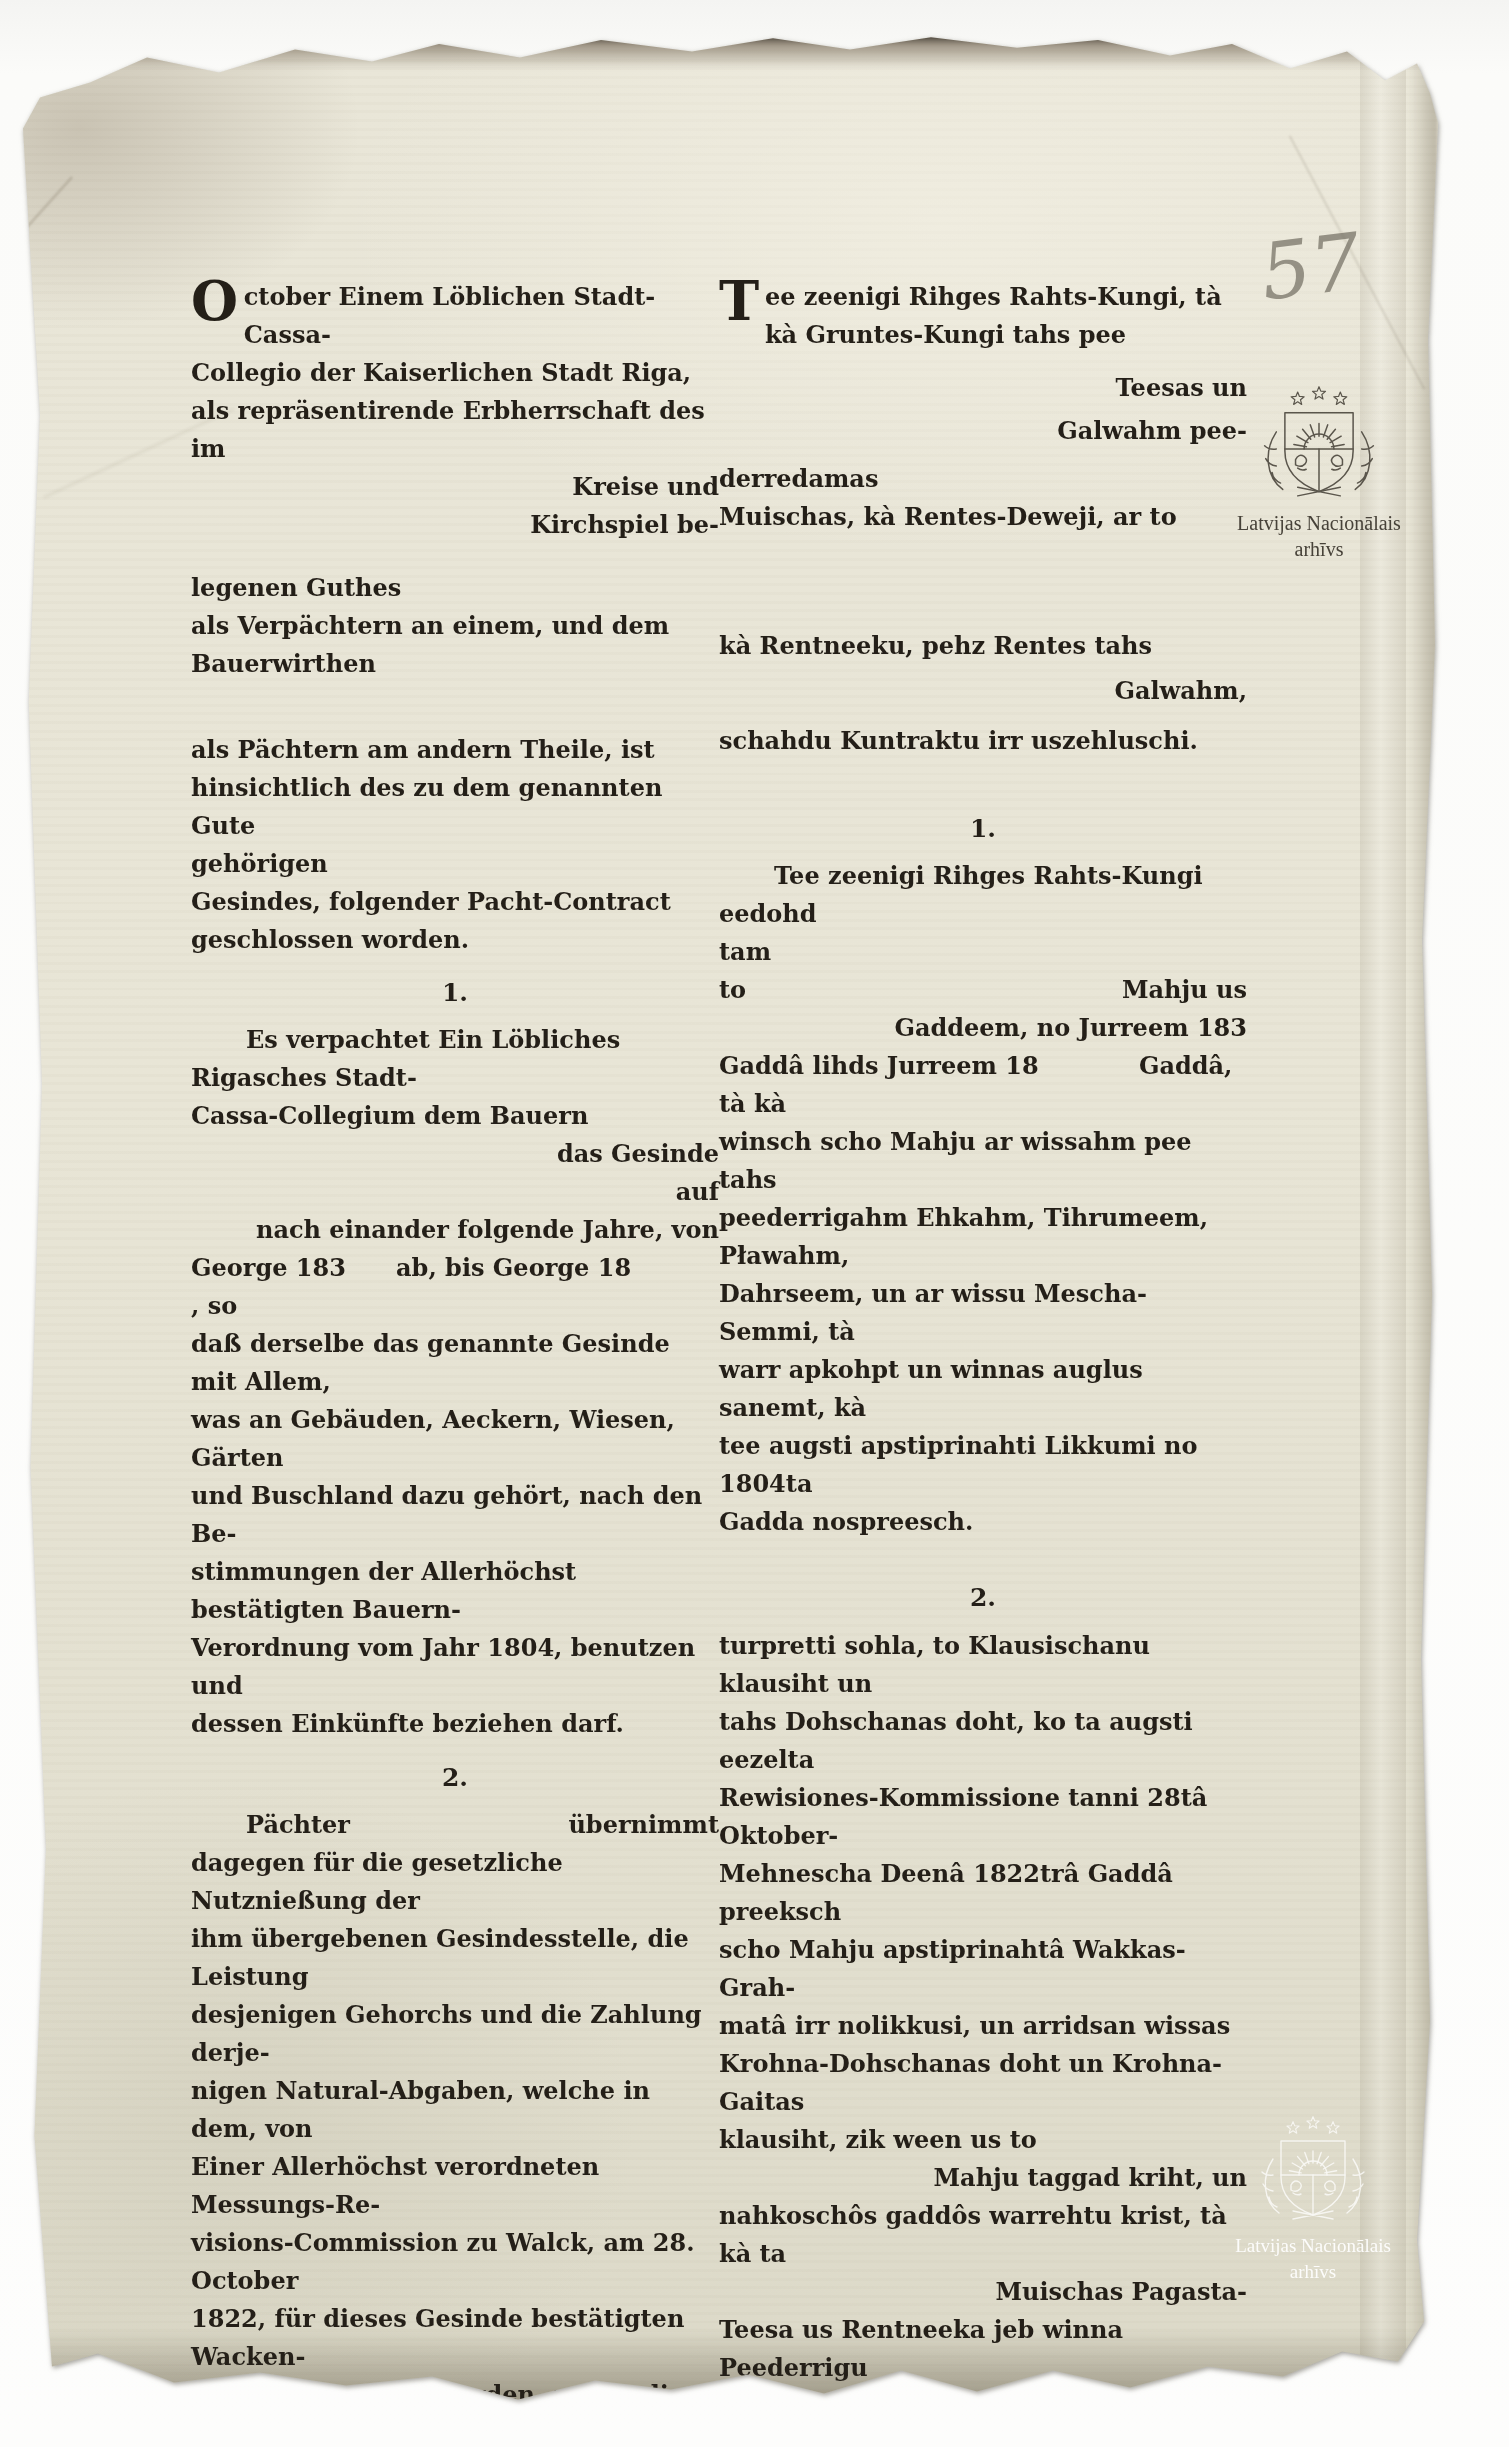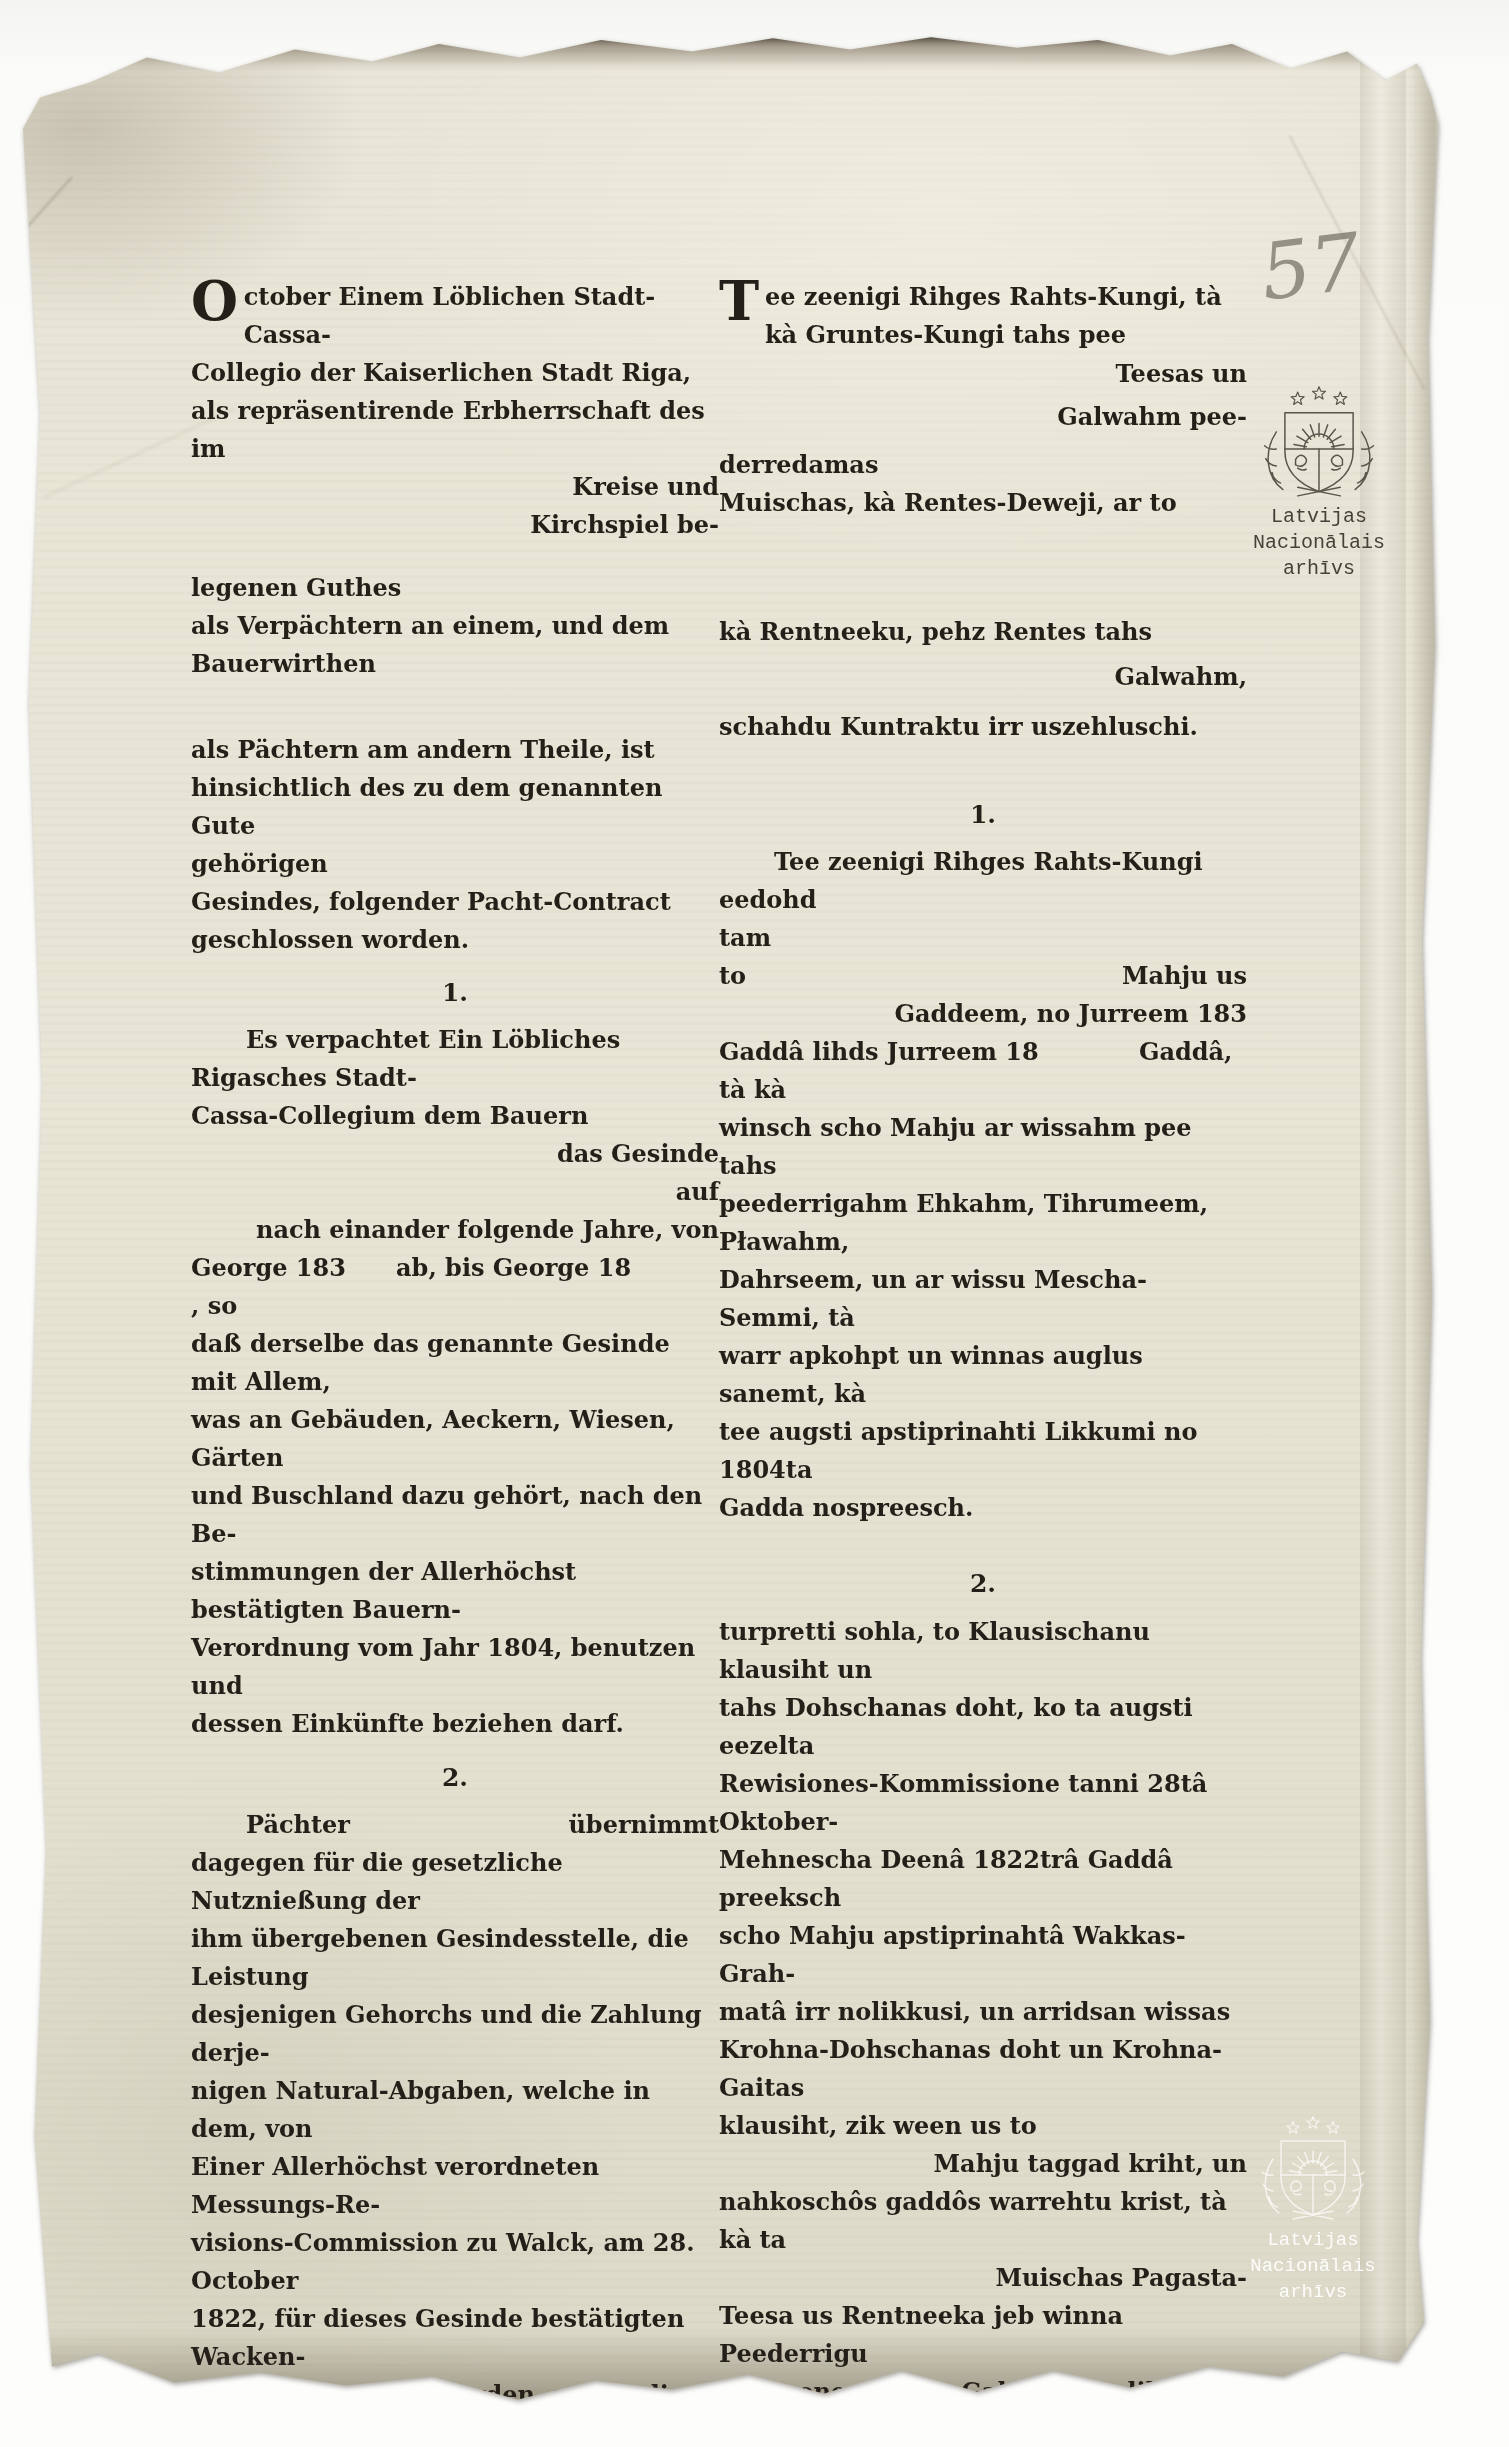--- a/index.html
+++ b/index.html
@@ -60,21 +60,21 @@
   .t-first .s1::first-letter{font-size:225%;float:left;line-height:.72;margin:4.8px 5.7px 0 0;}
 
   .handwritten{position:absolute;left:1238px;top:189px;font-size:78px;font-style:italic;
     color:rgba(108,103,92,.68);transform:rotate(-7deg);font-family:"DejaVu Serif",serif;}
 
   .watermark{position:absolute;width:214px;text-align:center;}
   .wm-top{left:1189px;top:352px;color:#474239;}
   .wm-bottom{left:1183px;top:2082px;color:rgba(255,255,255,.92);}
   .wm-top svg{opacity:.88;}
   .wm-bottom svg{opacity:.8;}
-  .wm-text{font-family:Liberation Mono, monospace;font-size:20px;line-height:26px;margin-top:6px;}
+  .wm-text{font-family:Liberation Serif, serif;font-size:20px;line-height:26px;margin-top:12px;}
   .wm-bottom .wm-text{font-size:19px;}
   svg.coa{display:block;margin:0 auto;}
   svg.coa *{fill:none;stroke:currentColor;stroke-width:1.4;stroke-linecap:round;stroke-linejoin:round;}
 </style>
 </head>
 <body>
 
 <div class="paper-wrap">
   <div class="paper">
     <div class="edge-top"></div>
@@ -124,21 +124,21 @@
         <div class="line"><span class="s1">Einer Allerhöchst verordneten Messungs-Re-</span></div>
         <div class="line"><span class="s1">visions-Commission zu Walck, am 28. October</span></div>
         <div class="line"><span class="s1">1822, für dieses Gesinde bestätigten Wacken-</span></div>
         <div class="line"><span class="s1">buche festgesetzt worden, so wie die auf die-</span></div>
       </div>
 
     <div class="col col-latvian">
 
     <div class="line t-first"><span class="s1">Tee zeenigi Rihges Rahts-Kungi, tà</span></div>
         <div class="line"><span class="s1">kà Gruntes-Kungi tahs pee</span></div>
-        <div class="line a-right" style="margin-top: 1px;"><span class="s1">Teesas un</span></div>
+        <div class="line a-right" style="margin-top: 15px;"><span class="s1">Teesas un</span></div>
         <div class="line a-right" style="margin-top: 5.7px;"><span class="s1">Galwahm pee-</span></div>
         <div class="line" style="margin-top: 9.6px;"><span class="s1">derredamas</span></div>
         <div class="line"><span class="s1">Muischas, kà Rentes-Deweji, ar to</span></div>
         <div class="line" style="margin-top: 91px;"><span class="s1">kà Rentneeku, pehz Rentes tahs</span></div>
         <div class="line a-right" style="margin-top: 7.6px;"><span class="s1">Galwahm,</span></div>
         <div class="line" style="margin-top: 11.5px;"><span class="s1">schahdu Kuntraktu irr uszehluschi.</span></div>
         <div class="line t-heading" style="margin-top: 50px;"><span class="s1">1.</span></div>
         <div class="line a-indent"><span class="s1">Tee zeenigi Rihges Rahts-Kungi eedohd</span></div>
         <div class="line"><span class="s1">tam</span></div>
         <div class="line t-split"><span class="s1">to</span><span class="s2">Mahju us</span></div>

